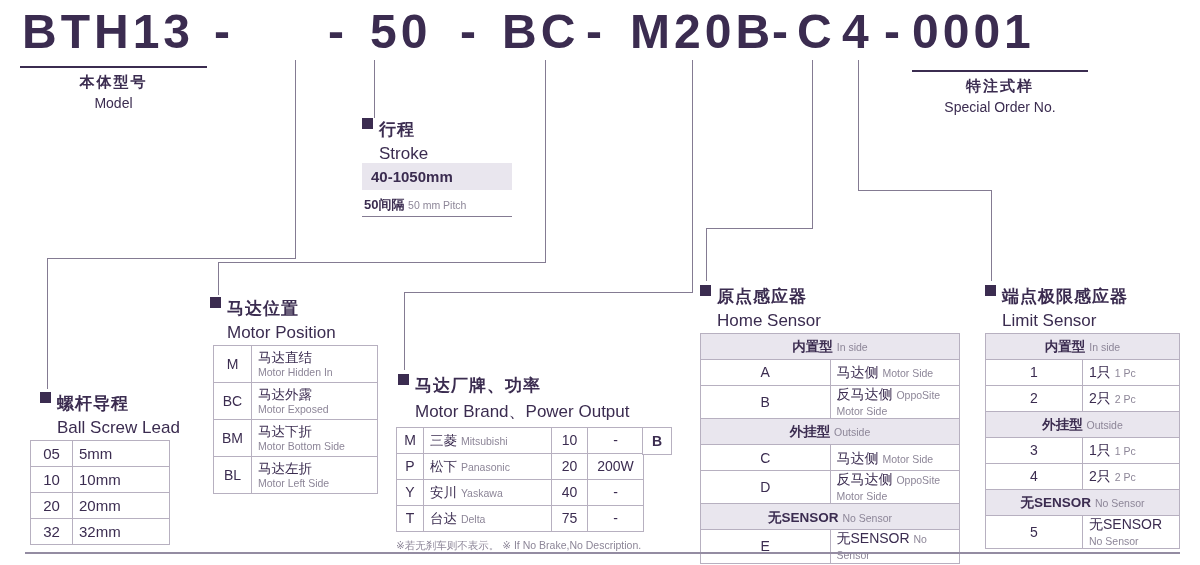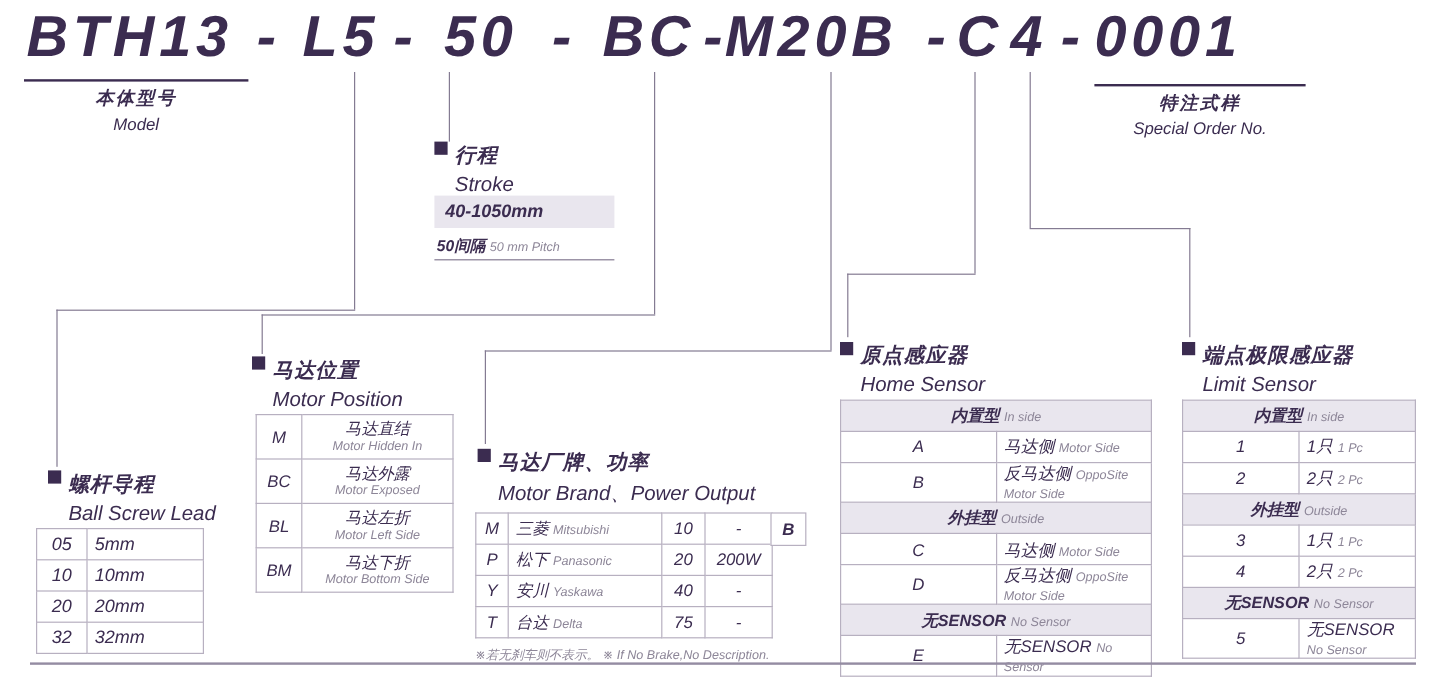--- a/index.html
+++ b/index.html
@@ -1,18 +1,18 @@
 <!DOCTYPE html>
 <html><head>
 <meta charset="utf-8">
 <style>
   * { margin:0; padding:0; box-sizing:border-box; }
   html,body { background:#ffffff; }
   body { font-family:"Liberation Sans","DejaVu Sans",sans-serif; }
-  .canvas { position:relative; width:1200px; height:565px; background:#fff; overflow:hidden; color:#3b2c50;font-style:italic; }
+  .canvas { position:relative; width:1200px; height:565px; background:#fff; overflow:hidden; color:#3b2c50; }
 
   
   .seg { position:absolute; top:6px; font-size:48px; font-weight:700; letter-spacing:4px;
          color:#3b2c50; line-height:1.1; white-space:nowrap; }
   .seg.dash { letter-spacing:0; }
 
   
   .label-rule { position:absolute; height:2px; background:#3b2c50; }
   .line { position:absolute; background:#847b92; }
   .hline { height:1px; }
@@ -40,48 +40,47 @@
   .sub { font-size:10.5px; color:#8d8698; }
 
   
   .tbl { position:absolute; border-collapse:collapse; table-layout:fixed; background:#fff; color:#3b2c50; }
   .tbl td { border:1px solid #b7b0c0; padding:0 6px; font-size:14px; height:26px; line-height:1.15; overflow:hidden; }
   .tbl td.code { text-align:center; padding:0 2px; }
   .tbl tr.hdr td { background:#e9e6ee; text-align:center; }
   .tbl tr.hdr .hzh { font-weight:700; font-size:13.5px; }
 
   .pos-tbl td { height:37px; }
-  .pos-tbl td.desc2 { padding:2px 6px;text-align:center; }
+  .pos-tbl td.desc2 { padding:2px 6px; }
   .desc2 .zh { font-size:13.5px; display:block; }
   .desc2 .sub { display:block; margin-top:1px; }
 
   .lead-tbl td { font-size:15px; }
 
   .brand-tbl .zh { font-size:13.5px;text-align:center; }
   .brand-tbl td.ctr { text-align:center; }
 
   .brake-box { position:absolute; border:1px solid #b7b0c0; display:flex; align-items:center;
                justify-content:center; font-size:14px; font-weight:700; color:#3b2c50; background:#fff; }
 
   .note { position:absolute; font-size:10.5px; color:#8d8698; white-space:nowrap; }
 </style>
 </head>
 <body>
 
 <div class="canvas">
 
   <div class="seg" style="left:22px">BTH13</div>
   <div class="seg dash" style="left:214px">-</div>
-  <div class="seg" style="left:252px">L5</div>
   <div class="seg dash" style="left:328px">-</div>
   <div class="seg" style="left:370px">50</div>
   <div class="seg dash" style="left:460px">-</div>
   <div class="seg" style="left:502px">BC</div>
   <div class="seg dash" style="left:586px">-</div>
-  <div class="seg" style="left:604px">M20B</div>
+  <div class="seg" style="left:630px">M20B</div>
   <div class="seg dash" style="left:772px">-</div>
   <div class="seg" style="left:797px">C</div>
   <div class="seg" style="left:842px">4</div>
   <div class="seg dash" style="left:884px">-</div>
   <div class="seg" style="left:912px">0001</div>
 
   <div class="label-rule" style="left:20px;top:66px;width:187px"></div>
   <div class="top-label" style="left:20px;top:73px;width:187px">
     <div class="zh">本体型号</div>
     <div class="en">Model</div>
@@ -174,31 +173,31 @@
       </td>
     </tr>
     <tr>
       <td class="code">BC</td>
       <td class="desc2">
         <span class="zh">马达外露</span>
         <span class="sub">Motor Exposed</span>
       </td>
     </tr>
     <tr>
+      <td class="code">BM</td>
+      <td class="desc2">
+        <span class="zh">马达下折</span>
+        <span class="sub">Motor Bottom Side</span>
+      </td>
+    </tr>
+    <tr>
       <td class="code">BL</td>
       <td class="desc2">
         <span class="zh">马达左折</span>
         <span class="sub">Motor Left Side</span>
-      </td>
-    </tr>
-    <tr>
-      <td class="code">BM</td>
-      <td class="desc2">
-        <span class="zh">马达下折</span>
-        <span class="sub">Motor Bottom Side</span>
       </td>
     </tr>
   </tbody>
     </table>
 
   <div class="sec" style="left:398px;top:374px">
     <div class="zh-row">
       <span class="bullet"></span>
       <span class="zh">马达厂牌、功率</span>
     </div>

